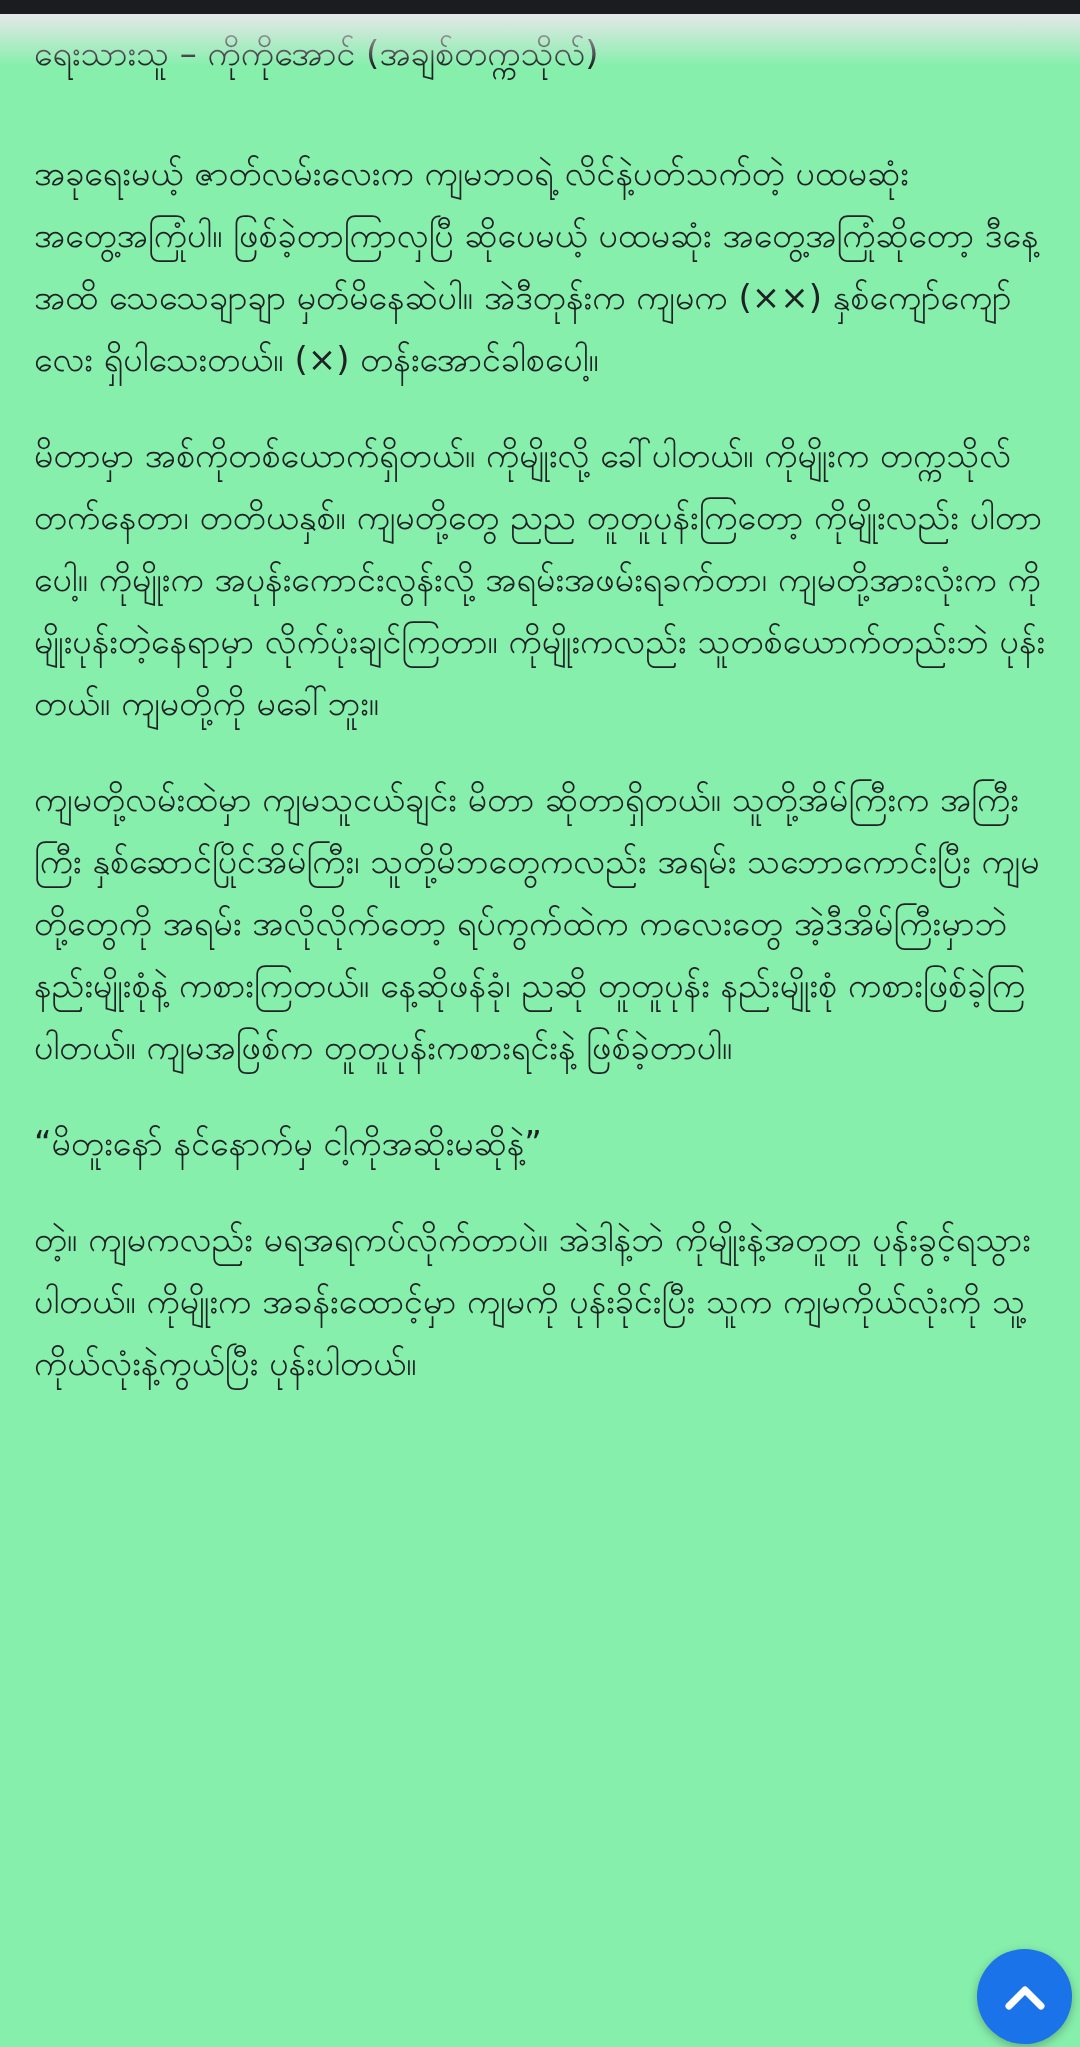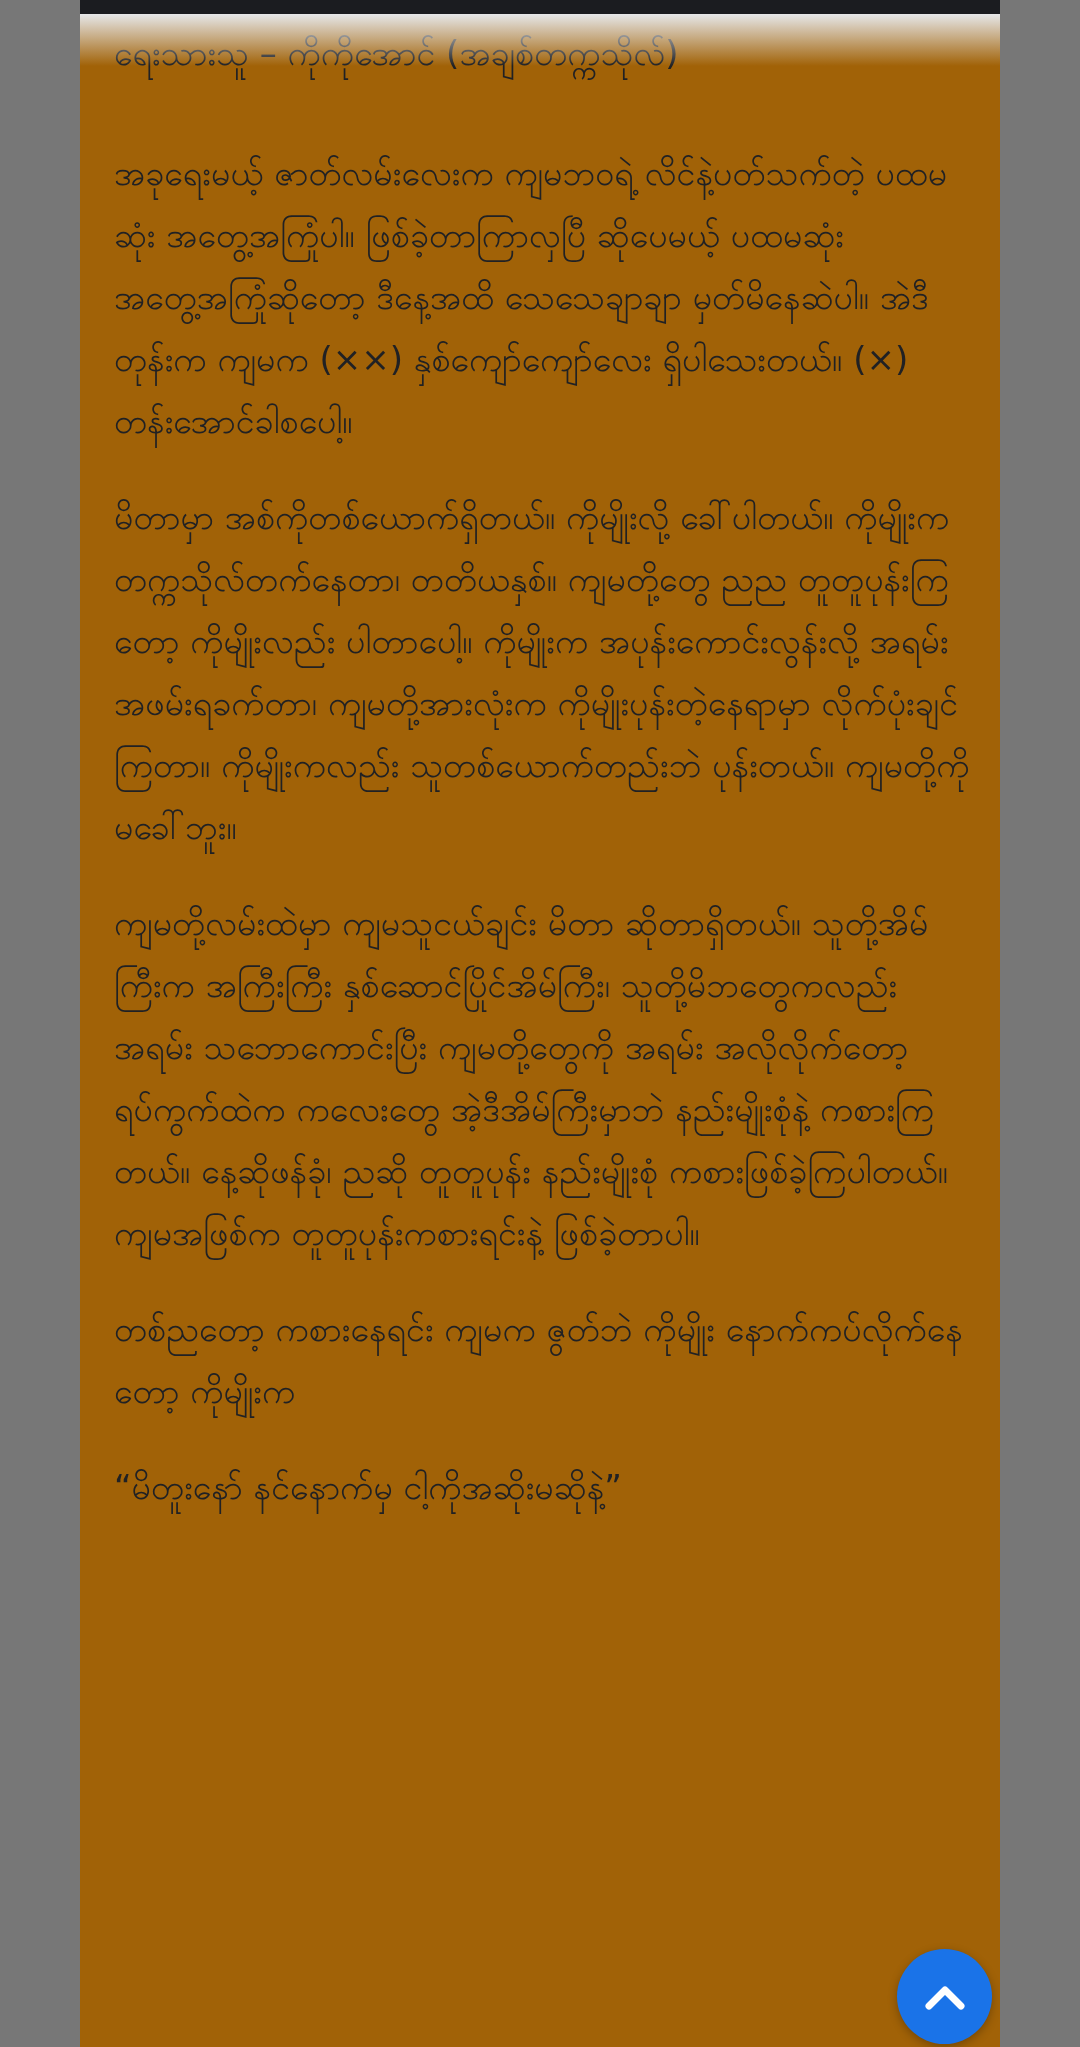--- a/index.html
+++ b/index.html
@@ -1,21 +1,21 @@
 <!DOCTYPE html>
 <html lang="my"><head>
 <meta charset="utf-8">
 <style>
   html, body { margin: 0; padding: 0; background: #777; }
   .screen {
     position: relative;
-    width: 920px;
+    width: 1080px;
     height: 2047px;
     margin: 0 auto;
-    background: #a16207;
+    background: #86efac;
     overflow: hidden;
     font-family: "DejaVu Sans", sans-serif;
     color: #202124;
   }
   .status-bar {
     position: absolute;
     top: 0; left: 0; right: 0;
     height: 14px;
     background: #1b1c20;
     z-index: 3;
@@ -68,22 +68,22 @@
 <div class="screen">
   <div class="status-bar"></div>
   <div class="scroll-shadow"></div>
 
   <article class="story">
     <p class="author-line">ရေးသားသူ – ကိုကိုအောင် (အချစ်တက္ကသိုလ်)</p>
     <div>
         <p class="body-para">အခုရေးမယ့် ဇာတ်လမ်းလေးက ကျမဘဝရဲ့ လိင်နဲ့ပတ်သက်တဲ့ ပထမဆုံး အတွေ့အကြုံပါ။ ဖြစ်ခဲ့တာကြာလှပြီ ဆိုပေမယ့် ပထမဆုံး အတွေ့အကြုံဆိုတော့ ဒီနေ့အထိ သေသေချာချာ မှတ်မိနေဆဲပါ။ အဲဒီတုန်းက ကျမက (××) နှစ်ကျော်ကျော်လေး ရှိပါသေးတယ်။ (×) တန်းအောင်ခါစပေါ့။</p>
         <p class="body-para">မိတာမှာ အစ်ကိုတစ်ယောက်ရှိတယ်။ ကိုမျိုးလို့ ခေါ်ပါတယ်။ ကိုမျိုးက တက္ကသိုလ်တက်နေတာ၊ တတိယနှစ်။ ကျမတို့တွေ ညည တူတူပုန်းကြတော့ ကိုမျိုးလည်း ပါတာပေါ့။ ကိုမျိုးက အပုန်းကောင်းလွန်းလို့ အရမ်းအဖမ်းရခက်တာ၊ ကျမတို့အားလုံးက ကိုမျိုးပုန်းတဲ့နေရာမှာ လိုက်ပုံးချင်ကြတာ။ ကိုမျိုးကလည်း သူတစ်ယောက်တည်းဘဲ ပုန်းတယ်။ ကျမတို့ကို မခေါ်ဘူး။</p>
         <p class="body-para">ကျမတို့လမ်းထဲမှာ ကျမသူငယ်ချင်း မိတာ ဆိုတာရှိတယ်။ သူတို့အိမ်ကြီးက အကြီးကြီး နှစ်ဆောင်ပြိုင်အိမ်ကြီး၊ သူတို့မိဘတွေကလည်း အရမ်း သဘောကောင်းပြီး ကျမတို့တွေကို အရမ်း အလိုလိုက်တော့ ရပ်ကွက်ထဲက ကလေးတွေ အဲ့ဒီအိမ်ကြီးမှာဘဲ နည်းမျိုးစုံနဲ့ ကစားကြတယ်။ နေ့ဆိုဖန်ခုံ၊ ညဆို တူတူပုန်း နည်းမျိုးစုံ ကစားဖြစ်ခဲ့ကြပါတယ်။ ကျမအဖြစ်က တူတူပုန်းကစားရင်းနဲ့ ဖြစ်ခဲ့တာပါ။</p>
-        <p class="body-para">တစ်ညတော့ ကစားနေရင်း ကျမက ဇွတ်ဘဲ ကိုမျိုး နောက်ကပ်လိုက်နေတော့ ကိုမျိုးက</p>
         <p class="body-para">“မိတူးနော် နင်နောက်မှ ငါ့ကိုအဆိုးမဆိုနဲ့”</p>
+        <p class="body-para">တဲ့။ ကျမကလည်း မရအရကပ်လိုက်တာပဲ။ အဲဒါနဲ့ဘဲ ကိုမျိုးနဲ့အတူတူ ပုန်းခွင့်ရသွားပါတယ်။ ကိုမျိုးက အခန်းထောင့်မှာ ကျမကို ပုန်းခိုင်းပြီး သူက ကျမကိုယ်လုံးကို သူ့ကိုယ်လုံးနဲ့ကွယ်ပြီး ပုန်းပါတယ်။</p>
       </div>
   </article>
 
   <button class="fab" aria-label="Scroll to top">
     <svg width="44" height="30" viewBox="0 0 44 30" aria-hidden="true">
       <polyline points="6,24 22,8 38,24" fill="none" stroke="#ffffff" stroke-width="7" stroke-linecap="round" stroke-linejoin="round"></polyline>
     </svg>
   </button>
 </div>
 

